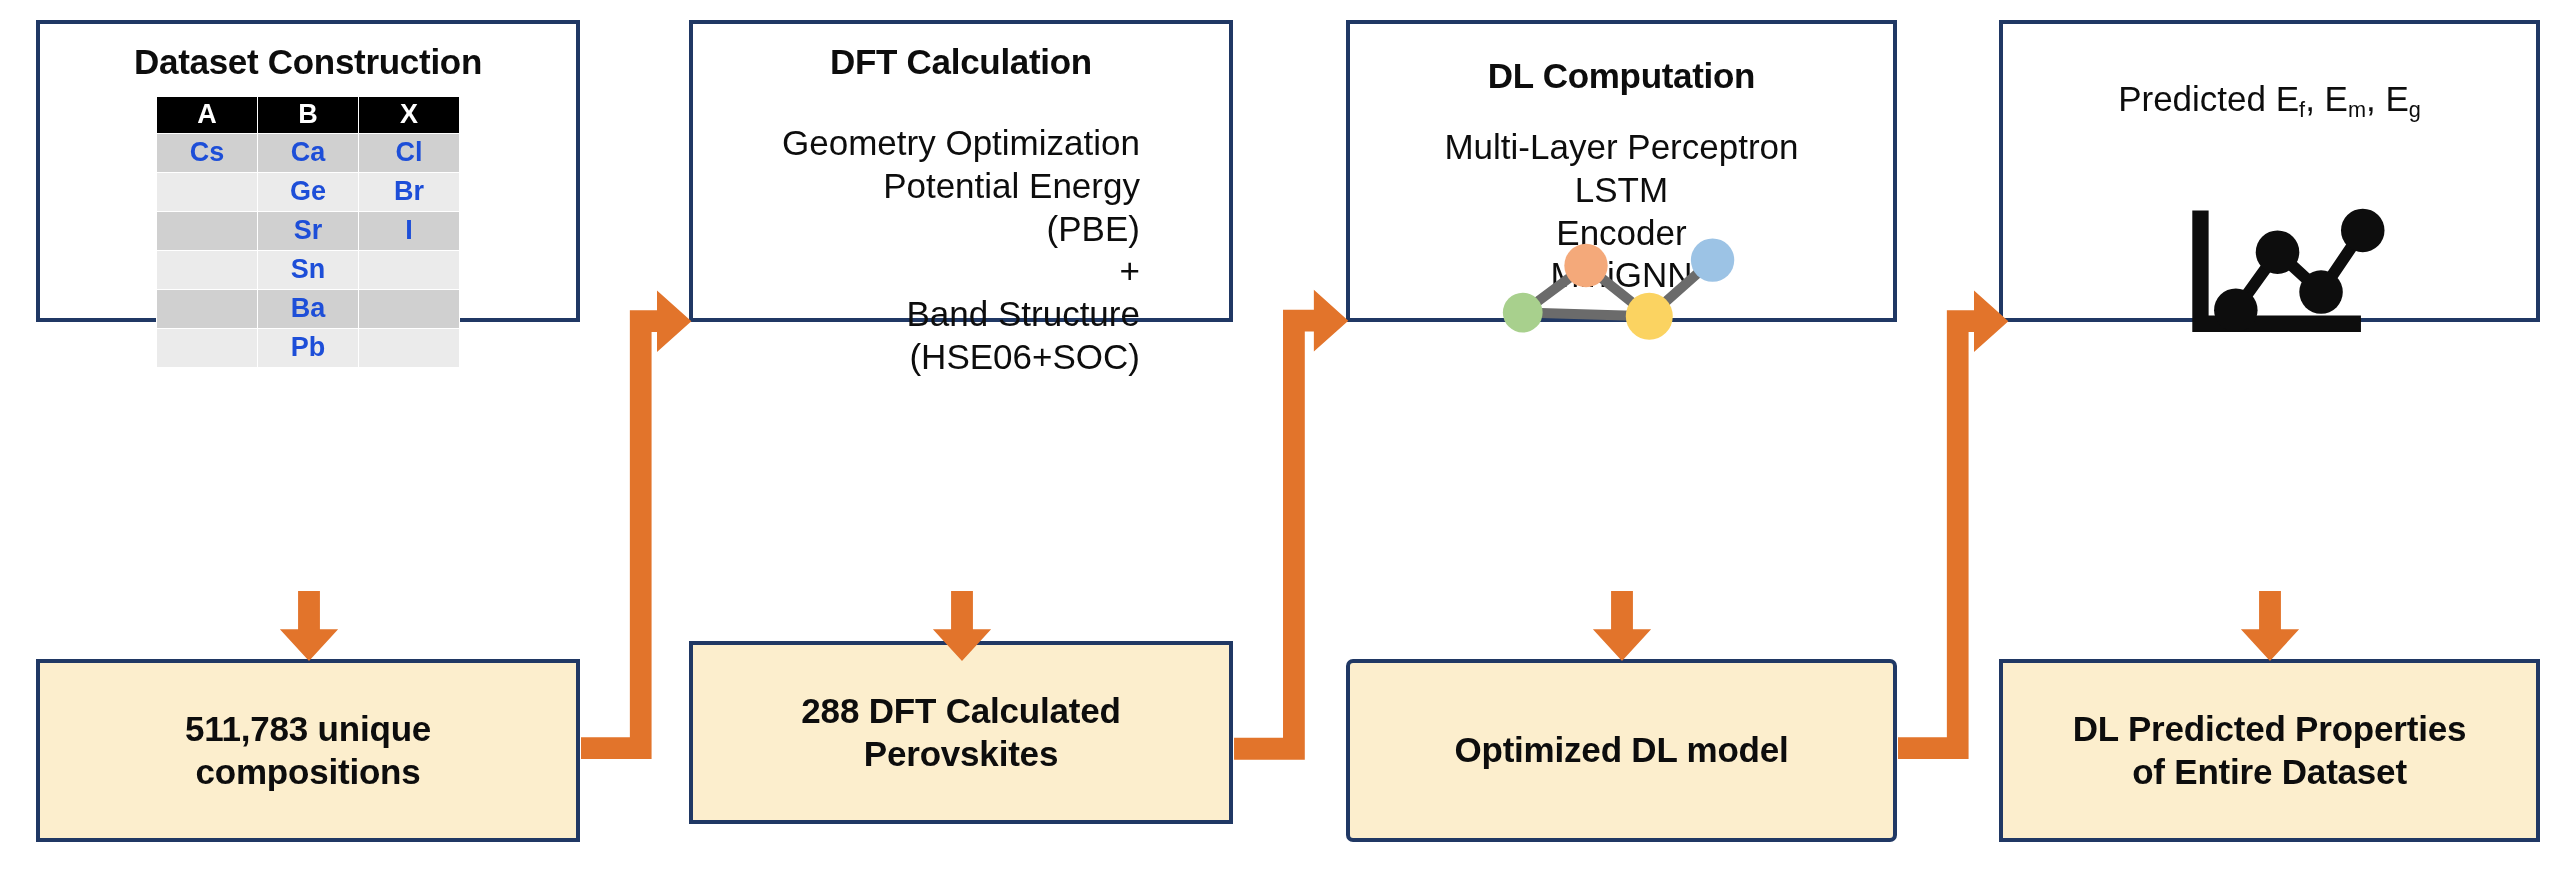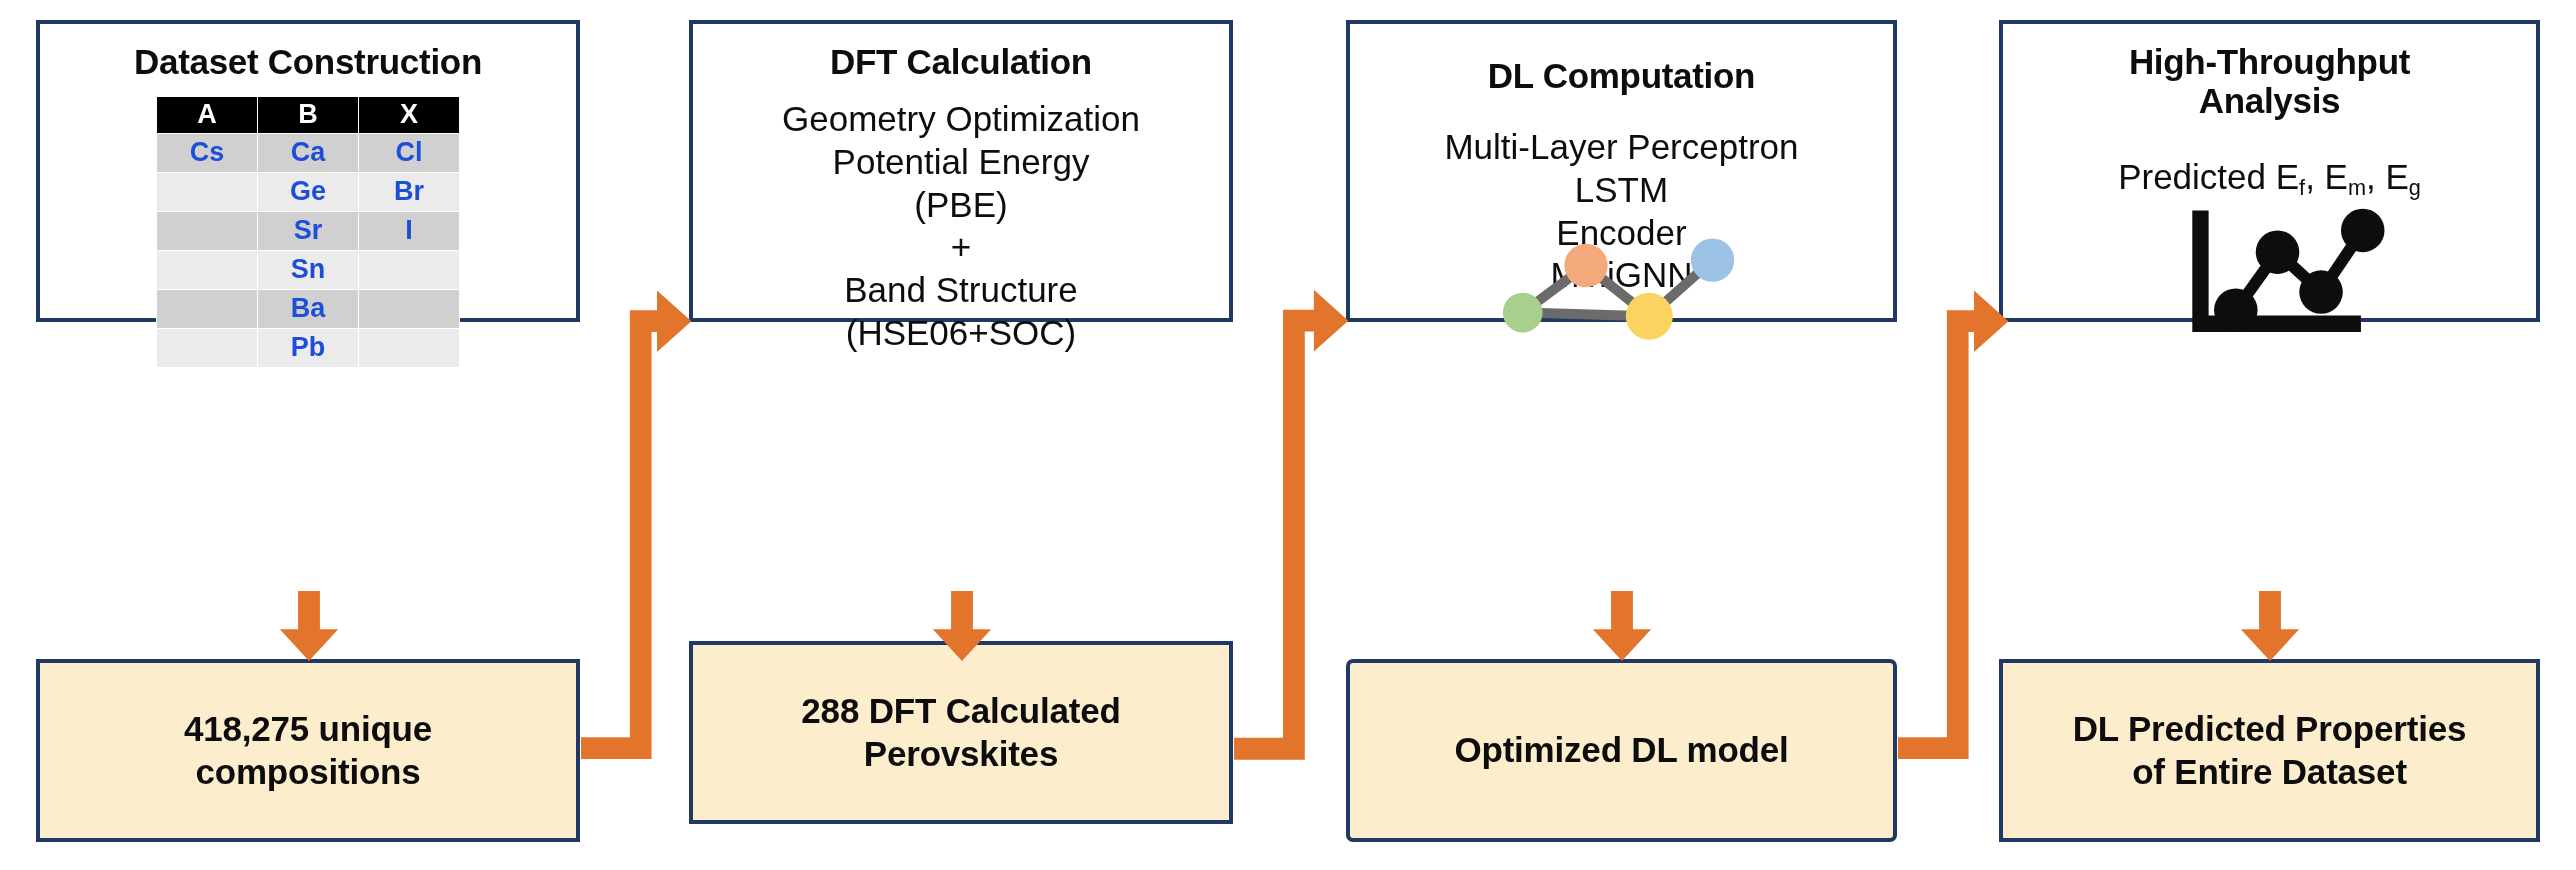--- a/index.html
+++ b/index.html
@@ -101,21 +101,21 @@
             <td>Pb</td>
             <td></td>
           </tr>
         </tbody>
       </table>
     </div>
   </div>
 
   <div class="panel" style="left:689px;top:20px;width:544px;height:302px;padding-top:18px;">
     <div class="panel-title">DFT Calculation</div>
-    <div class="panel-body" style="margin-top:17px;">
+    <div class="panel-body" style="margin-top:41px;text-align:right;">
       <span class="ln">Geometry Optimization</span>
       <span class="ln">Potential Energy</span>
       <span class="ln">(PBE)</span>
       <span class="ln">+</span>
       <span class="ln">Band Structure</span>
       <span class="ln">(HSE06+SOC)</span>
     </div>
   </div>
 
   <div class="panel" style="left:1346px;top:20px;width:551px;height:302px;padding-top:32px;">
@@ -137,45 +137,41 @@
         </g>
         <circle cx="28" cy="88" r="22" fill="#A8D08D"></circle>
         <circle cx="98" cy="36" r="24" fill="#F4A97A"></circle>
         <circle cx="168" cy="92" r="26" fill="#FBD361"></circle>
         <circle cx="238" cy="30" r="24" fill="#9CC3E5"></circle>
       </svg>
     </div>
   </div>
 
   <div class="panel" style="left:1999px;top:20px;width:541px;height:302px;padding-top:18px;">
-    <div class="panel-title">
-      <span style="display:block;">High-Throughput</span>
-      <span style="display:block;">Analysis</span>
-    </div>
     <div class="panel-body" style="margin-top:36px;">
       <span class="ln"><span>Predicted</span>&nbsp;E<sub>f</sub>, E<sub>m</sub>, E<sub>g</sub></span>
     </div>
 
     <div class="icon-wrap" style="left:180px;top:181px;width:209px;height:136px;">
       <svg width="209" height="136" viewBox="0 0 230 150">
 
         <path d="M10 6 L10 140 L196 140 L196 122 L28 122 L28 6 Z" fill="#0d0d0d"></path>
 
         <polyline points="58,116 104,52 152,96 198,28" fill="none" stroke="#0d0d0d" stroke-width="13"></polyline>
         <circle cx="58" cy="116" r="24" fill="#0d0d0d"></circle>
         <circle cx="104" cy="52" r="24" fill="#0d0d0d"></circle>
         <circle cx="152" cy="96" r="24" fill="#0d0d0d"></circle>
         <circle cx="198" cy="28" r="24" fill="#0d0d0d"></circle>
       </svg>
     </div>
   </div>
 
   <div class="result-box" style="left:36px;top:659px;width:544px;height:183px;">
     <div class="result-text">
-      <span style="display:block;">418,275 unique</span>
+      <span style="display:block;">511,783 unique</span>
       <span style="display:block;">compositions</span>
     </div>
   </div>
 
   <div class="result-box" style="left:689px;top:641px;width:544px;height:183px;">
     <div class="result-text">
       <span style="display:block;">288 DFT Calculated</span>
       <span style="display:block;">Perovskites</span>
     </div>
   </div>

